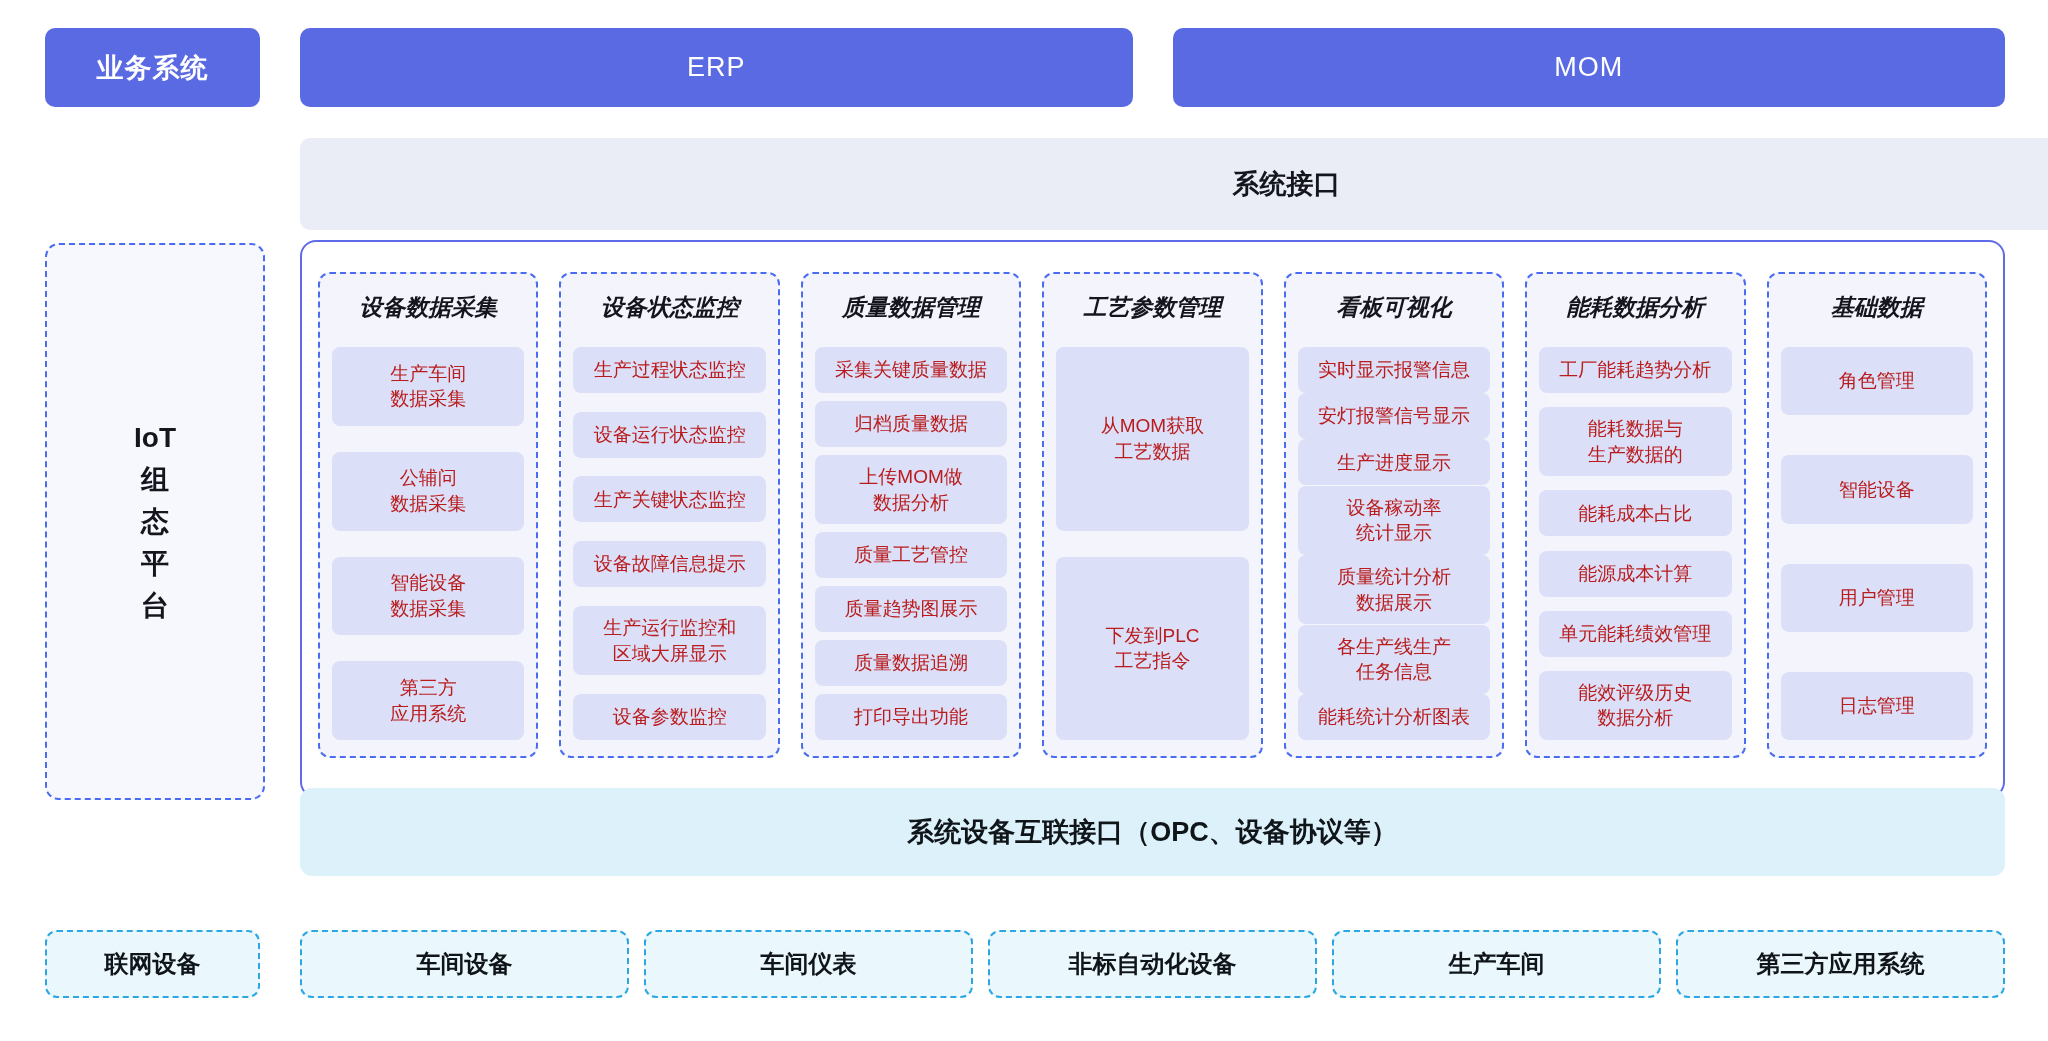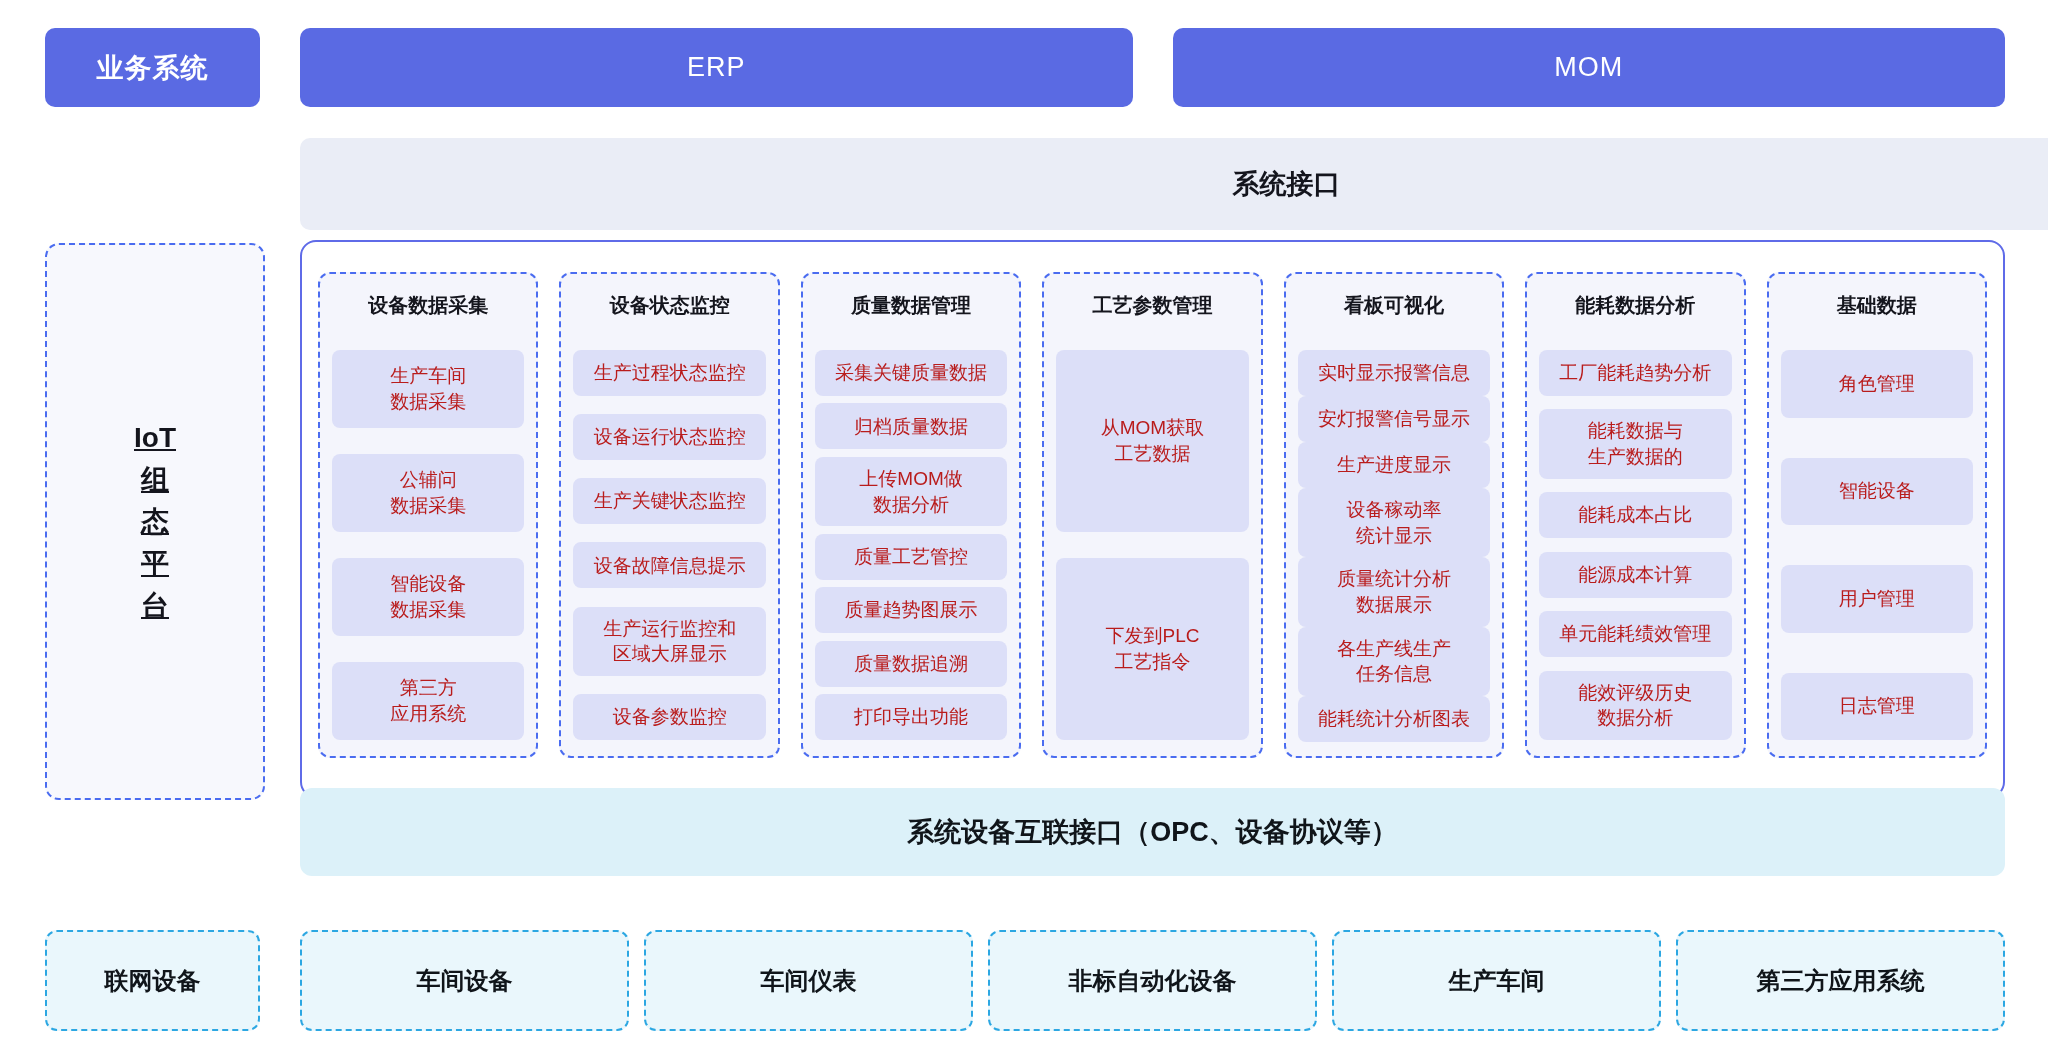--- a/index.html
+++ b/index.html
@@ -28,37 +28,37 @@
   .sys-if{
     position:absolute;left:300px;top:138px;width:1973px;height:92px;
     background:#eaedf6;border-radius:10px;
     display:flex;align-items:center;justify-content:center;
     font-size:27px;font-weight:700;color:#14151d;
   }
   
   .iot-panel{
     position:absolute;left:45px;top:243px;width:220px;height:557px;
     background:#f7f8fd;border:2px dashed#4a6cf0;border-radius:14px;
-    display:flex;align-items:center;justify-content:center;text-align:center;text-decoration:underline;
+    display:flex;align-items:center;justify-content:center;text-align:center;
   }
   .iot-text{font-size:28px;font-weight:700;line-height:1.5;white-space:pre-line;color:#14151d;}
   
   .main-box{
     position:absolute;left:300px;top:240px;width:1705px;height:558px;
     background:#ffffff;border:2px solid #5f6be8;border-radius:16px;
     display:flex;gap:21px;padding:30px 16px 38px;
   }
   .col{
     flex:1;display:flex;flex-direction:column;
     background:#f4f5fc;border:2px dashed #4a6cf0;border-radius:12px;
     padding:8px 12px 16px;min-width:0;
   }
   .col-title{
-    font-size:20px;font-weight:700;text-align:center;
-    padding:10px 0 31px;color:#14151d;flex:none;
+    font-size:23px;font-weight:700;text-align:center;
+    padding:10px 0 24px;color:#14151d;flex:none;font-style:italic;
   }
   .col-items{
     flex:1;display:flex;flex-direction:column;justify-content:space-between;
   }
   .item{
     background:#dcdff8;border-radius:8px;
     display:flex;align-items:center;justify-content:center;text-align:center;
     font-size:19px;line-height:1.35;color:#b91c1c;
     padding:9px 6px;min-height:46px;white-space:pre-line;
   }
@@ -67,21 +67,21 @@
   .gap-40{gap:40px;}
   
   .dev-if{
     position:absolute;left:300px;top:788px;width:1705px;height:88px;
     background:#dcf1f9;border-radius:12px;
     display:flex;align-items:center;justify-content:center;
     font-size:27px;font-weight:700;color:#10151a;
   }
   
   .bottom-row{
-    position:absolute;left:45px;top:930px;right:43px;height:101px;
+    position:absolute;left:45px;top:930px;right:43px;height:68px;
     display:flex;gap:15px;
   }
   .dev{
     background:#eaf7fc;border:2px dashed #2ca7e2;border-radius:12px;
     display:flex;align-items:center;justify-content:center;
     font-size:24px;font-weight:700;color:#10151a;flex:1;
   }
   .dev.first{flex:none;width:215px;margin-right:25px;}
 </style>
 </head>

